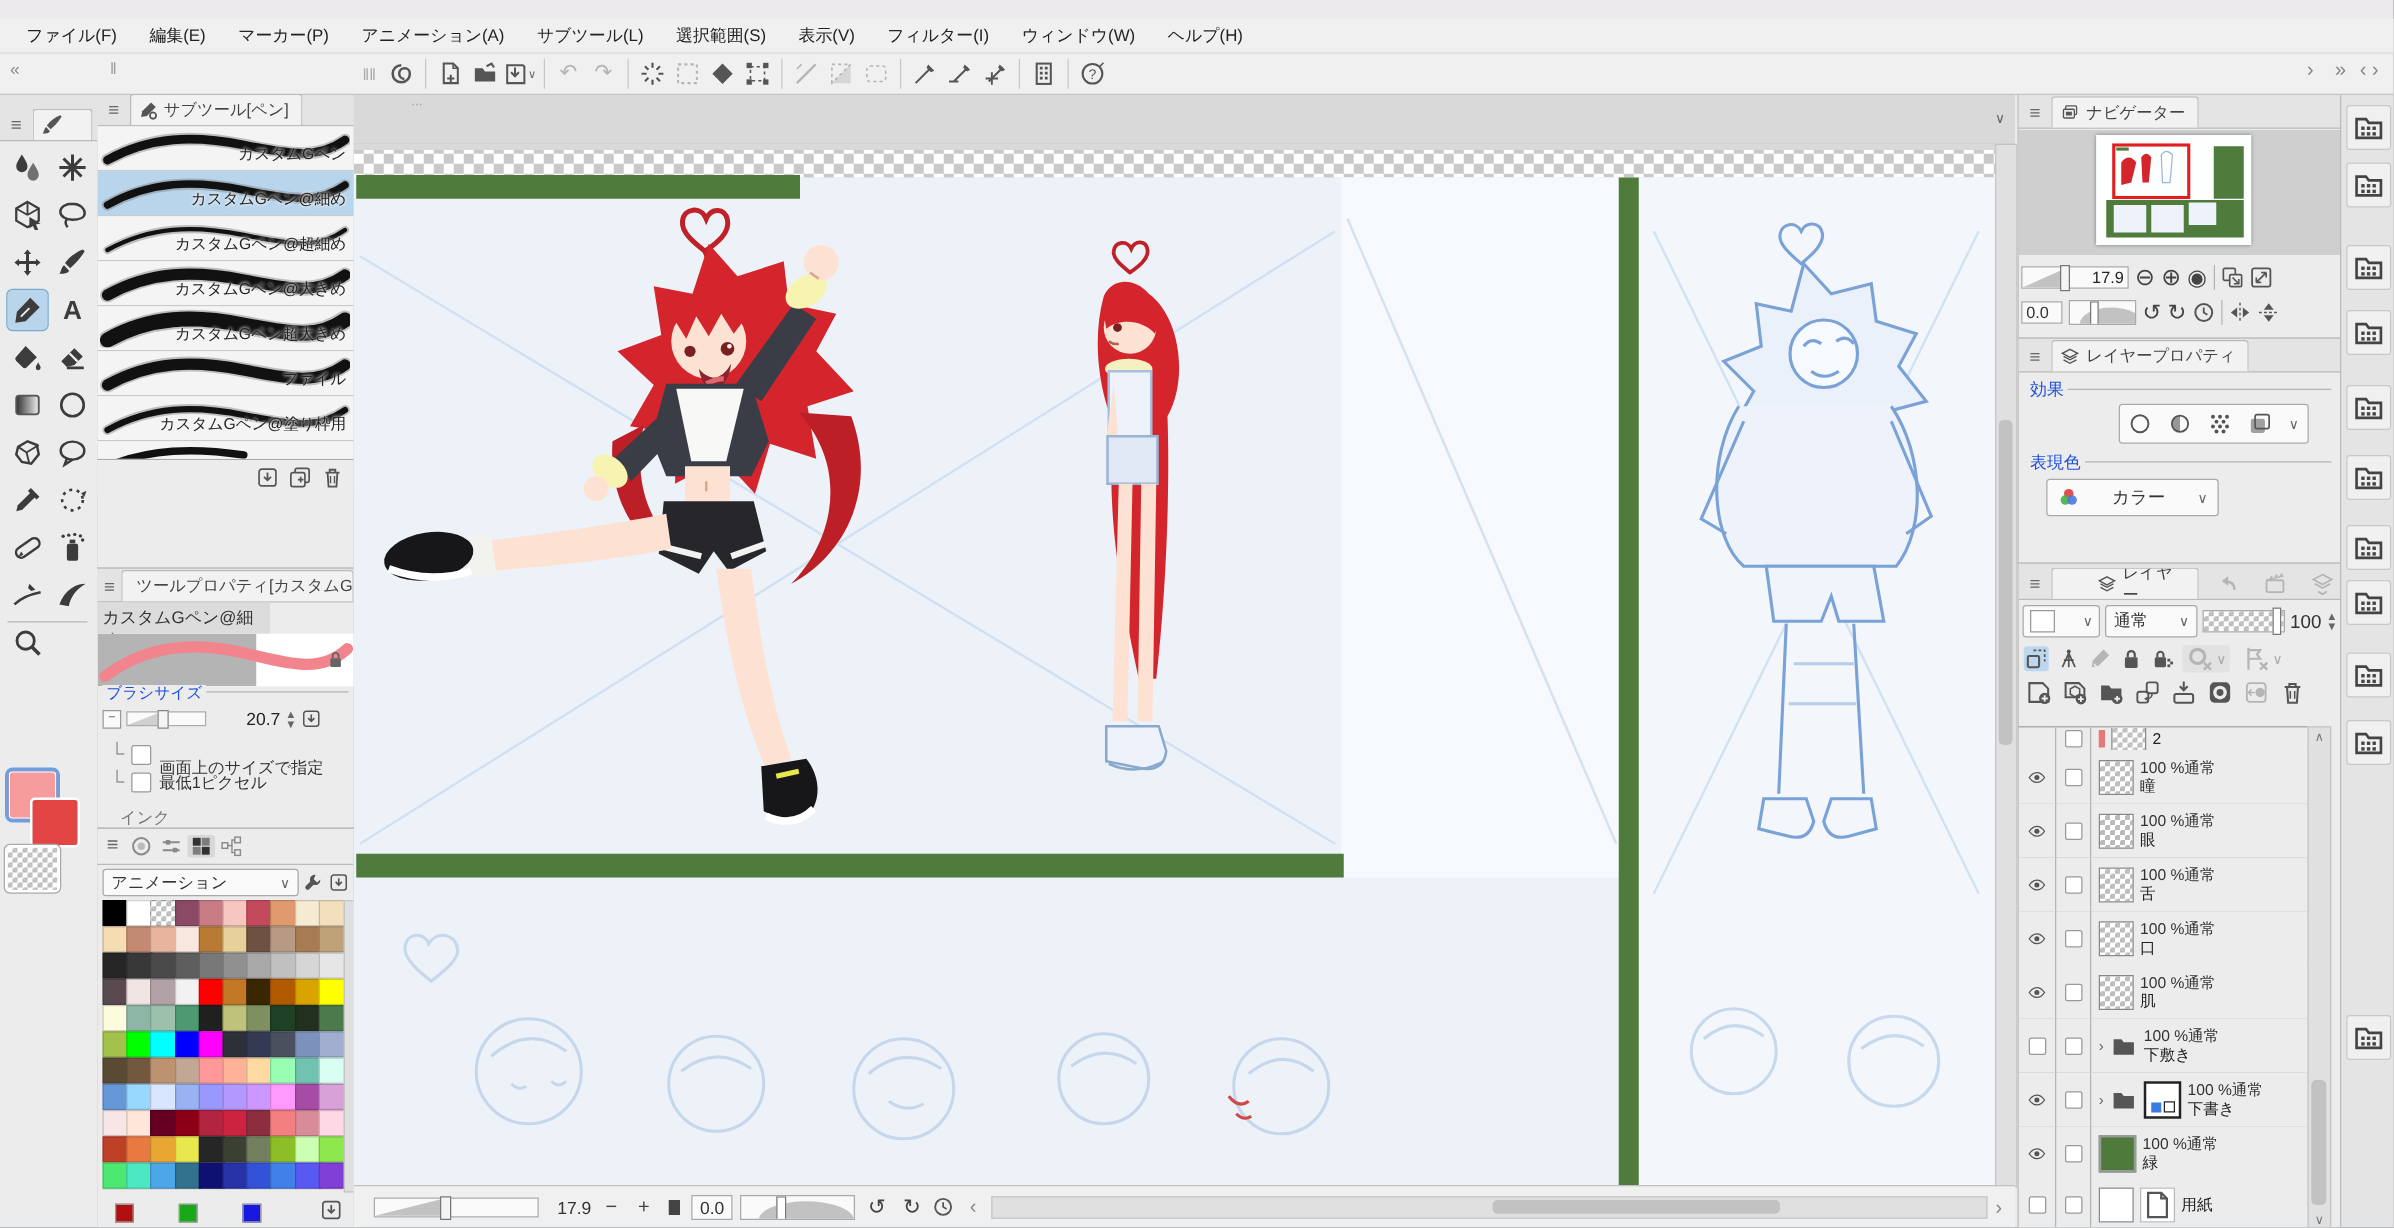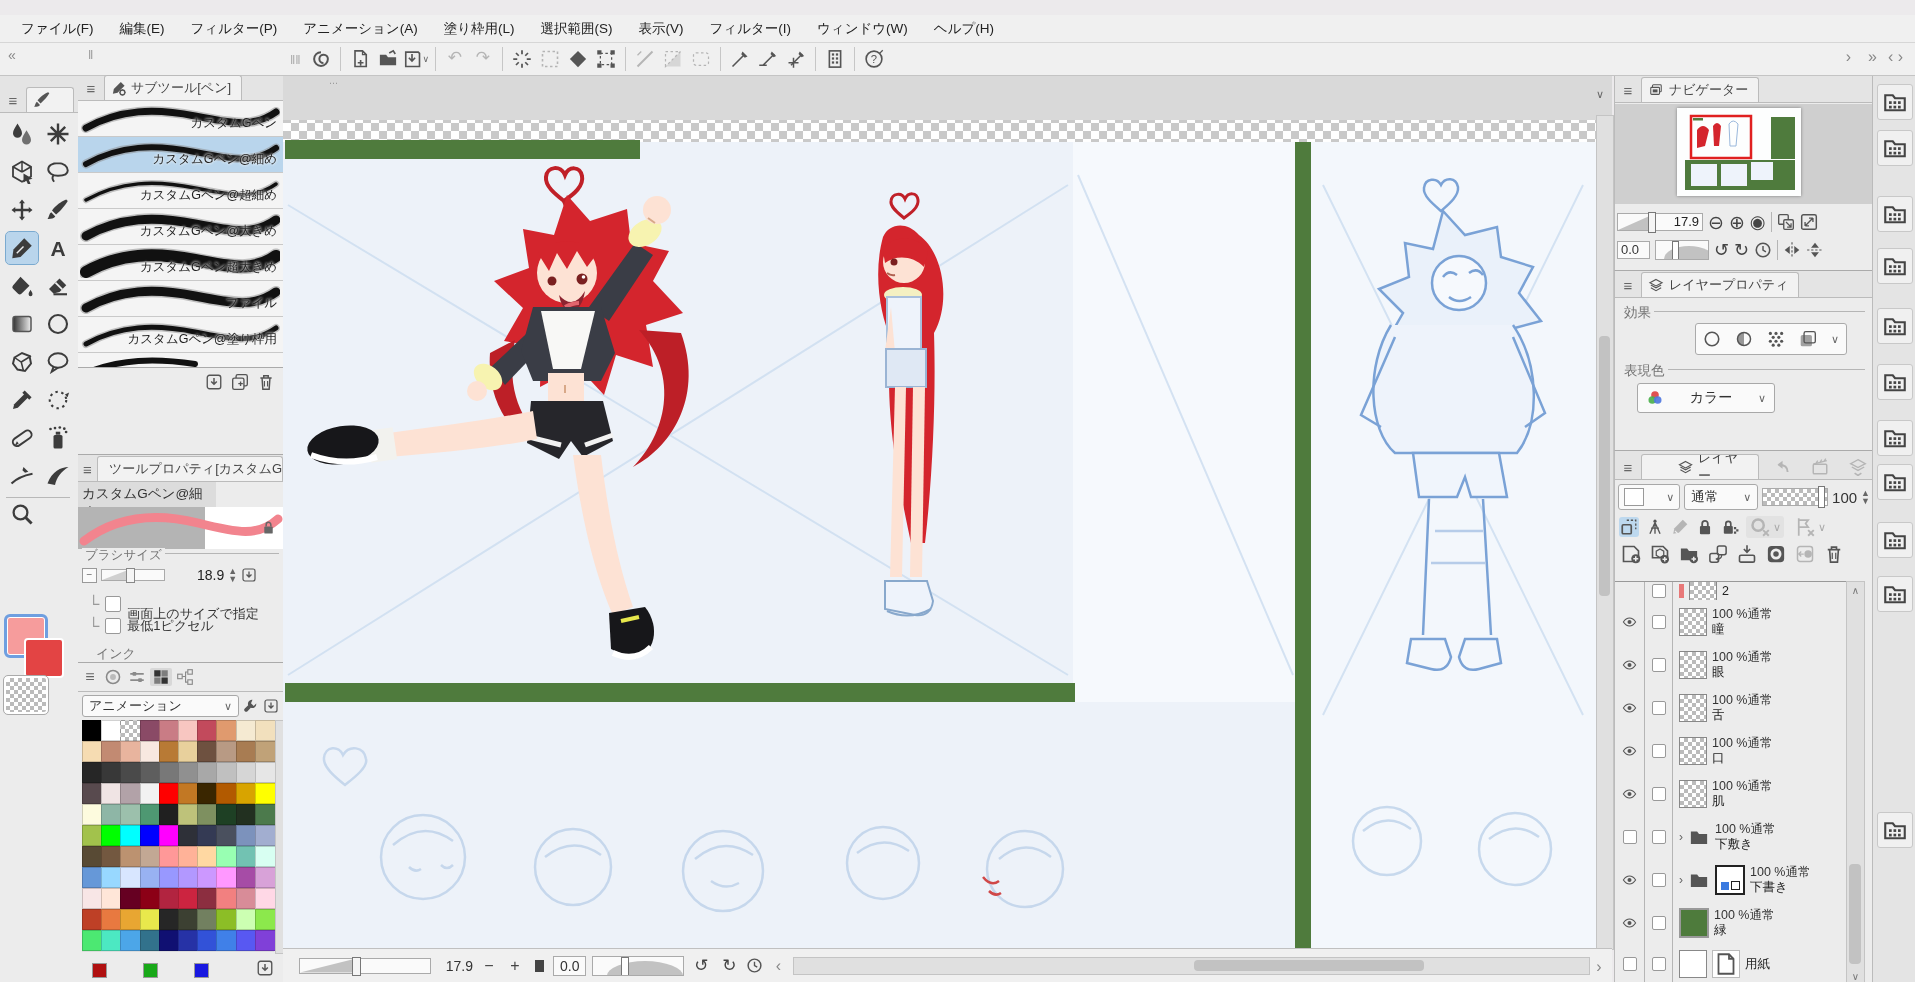--- a/index.html
+++ b/index.html
@@ -37,38 +37,38 @@
   .lrow .c-chk{width:27px;display:flex;align-items:center;justify-content:center;border-right:1px solid #b5b5b5;}
   .lrow .c-main{flex:1;display:flex;align-items:center;gap:5px;padding-left:6px;overflow:hidden;}
   .lthumb{width:26px;height:26px;border:1px solid #888;flex:0 0 auto;}
   .ltext{font-size:12.5px;line-height:15px;color:#222;white-space:nowrap;}
   .ltext .inf{color:#333;}
   .dd{background:#fafafa;border:1px solid #a8a8a8;border-radius:3px;display:flex;align-items:center;font-size:13px;color:#333;}
   .chev{color:#666;font-size:11px;}
   .scroll{background:#e0e0e0;border:1px solid #c4c4c4;}
   .thumbbar{background:#c2c2c2;border-radius:4px;}
   .pbtn{display:flex;align-items:center;justify-content:center;color:#444;}
-  .grp-label{font-size:12.5px;color:#737373;}
+  .grp-label{font-size:12.5px;color:#1d4ed8;font-family:Liberation Mono, monospace;}
   .fset{border-top:1px solid #b5b5b5;}
   .dockcell{position:absolute;left:1877px;width:34px;height:34px;display:flex;align-items:center;justify-content:center;background:#f0f0f0;border:1px solid #c8c8c8;border-radius:3px;}
   .dockcell .ic{width:24px;height:24px;color:#444;}
   .vline{background:#b5b5b5;}
 </style>
 </head>
 <body>
 
 <div class="app">
 
 
   <div class="abs" id="menubar" style="left:0;top:15px;width:1915px;height:27px;background:#f0f0f0;border-bottom:1px solid #d6d6d6;display:flex;padding-left:8px;">
       <div class="menu-item">ファイル(F)</div>
       <div class="menu-item">編集(E)</div>
-      <div class="menu-item">フィルター(P)</div>
+      <div class="menu-item">マーカー(P)</div>
       <div class="menu-item">アニメーション(A)</div>
-      <div class="menu-item">塗り枠用(L)</div>
+      <div class="menu-item">サブツール(L)</div>
       <div class="menu-item">選択範囲(S)</div>
       <div class="menu-item">表示(V)</div>
       <div class="menu-item">フィルター(I)</div>
       <div class="menu-item">ウィンドウ(W)</div>
       <div class="menu-item">ヘルプ(H)</div>
     </div>
 
   <div class="abs" style="left:0;top:43px;width:1915px;height:32px;background:#f0f0f0;border-bottom:1px solid #c4c4c4;">
     <span class="abs" style="left:8px;top:4px;color:#888;font-size:14px;">«</span>
     <span class="abs" style="left:88px;top:4px;color:#999;font-size:13px;">‖</span>
@@ -560,21 +560,21 @@
     </div>
     <div class="abs fset" style="left:4px;top:98px;width:197px;">
       <span class="grp-label" style="position:relative;top:-9px;background:#ececec;padding:0 3px;">ブラシサイズ</span>
     </div>
     <div class="abs" style="left:4px;top:112px;width:197px;display:flex;align-items:center;gap:4px;">
       <span style="width:13px;height:13px;border:1px solid #999;background:#fafafa;font-size:10px;line-height:11px;text-align:center;color:#666;">−</span>
       <div style="width:62px;height:10px;background:#fafafa;border:1px solid #aaa;position:relative;">
         <div style="position:absolute;left:0;top:0;width:26px;height:100%;background:#d0d0d0;clip-path:polygon(0 100%,100% 0,100% 100%);"></div>
         <div style="position:absolute;left:24px;top:-2px;width:7px;height:13px;background:#f5f5f5;border:1px solid #888;"></div>
       </div>
-      <span style="margin-left:28px;font-size:14px;color:#222;">18.9</span>
+      <span style="margin-left:28px;font-size:14px;color:#222;">20.7</span>
       <span class="chev" style="font-size:9px;line-height:8px;">▲<br>▼</span>
       <span class="ic" style="width:16px;height:16px;">
           <svg viewBox="0 0 16 16">
             <rect x="2" y="2" width="12" height="12" rx="2" fill="none" stroke="currentColor" stroke-width="1.2"></rect>
             <path d="M8 4.5v5M5.5 7.5L8 10l2.5-2.5" fill="none" stroke="currentColor" stroke-width="1.3"></path>
           </svg>
         </span>
     </div>
     <div class="abs" style="left:10px;top:138px;width:190px;">
       <div style="display:flex;align-items:center;gap:6px;height:22px;">

